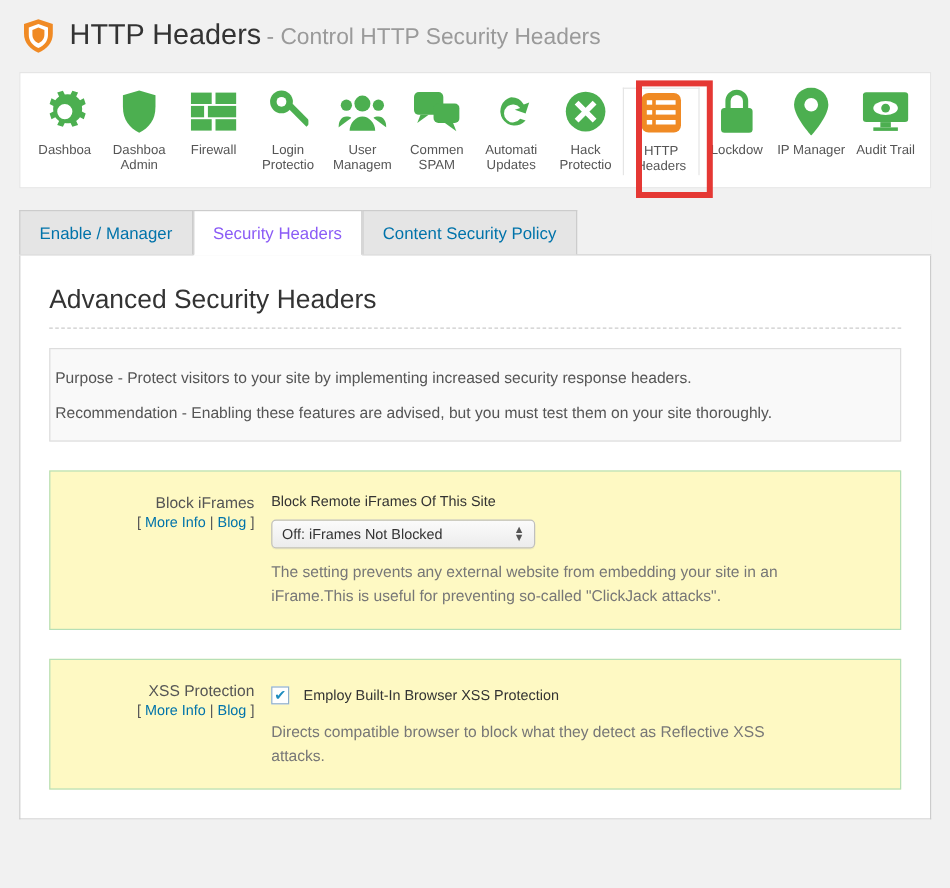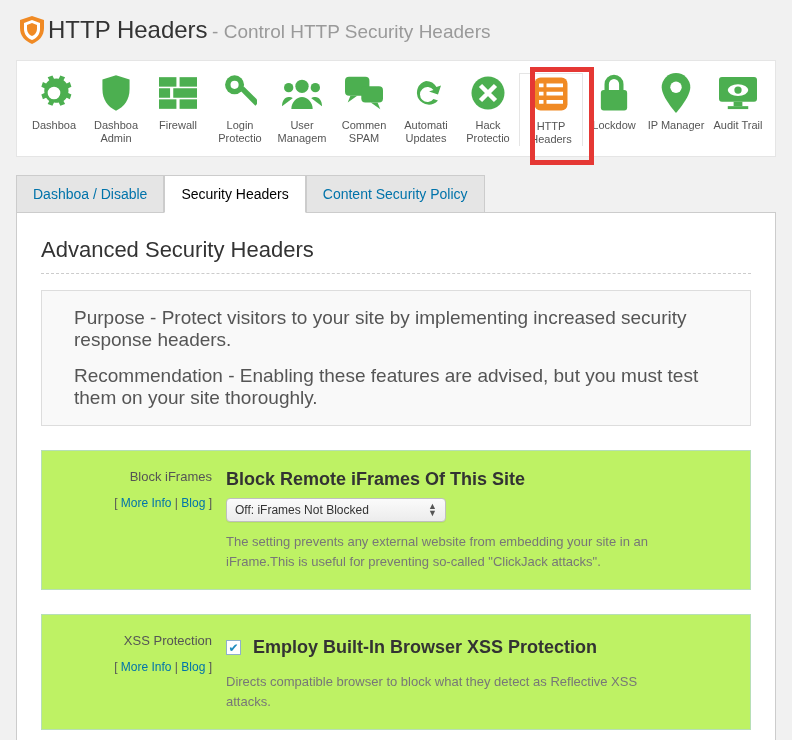--- a/index.html
+++ b/index.html
@@ -1,43 +1,43 @@
 <!DOCTYPE html>
 <html><head>
 <meta charset="utf-8">
 <style>
 *{box-sizing:border-box;margin:0;padding:0}
 body{font-family:-apple-system,BlinkMacSystemFont,"Segoe UI",Helvetica,Arial,sans-serif;background:#f1f1f1;color:#444;width:792px}
 .page{padding:14px 16px 0 16px}
-.page-head{display:flex;align-items:center;margin-bottom:14px}
+.page-head{display:flex;align-items:center;gap:10px;margin-bottom:14px}
 .logo{width:32px;height:32px}
 .title{font-size:24px;font-weight:400;color:#333}
 .subtitle{font-size:19px;color:#9a9a9a}
 .nav{background:#fff;border:1px solid #e5e5e5;padding:12px 6px 10px;display:flex;position:relative}
 .nav-item{flex:1;text-align:center;color:#3b8f3b;cursor:pointer}
 .nav-item .icon{height:40px;display:flex;align-items:center;justify-content:center;margin-bottom:6px}
 .nav-item svg{fill:#4caf50}
 .nav-item.active svg{fill:#f08a24}
 .nav-item.active{background:#fff;border:1px solid #e5e5e5;border-bottom:none;box-shadow:0 3px 0 #fff}
 .nav-label{font-size:11px;color:#555;line-height:1.2;padding:0 2px}
 .highlight{position:absolute;top:6px;width:64px;height:98px;border:5px solid #e53834}
 .tabs{margin-top:18px;display:flex;background:#f1f1f1;border-bottom:1px solid #ccc}
 .tab{padding:10px 16px;font-size:14px;color:#0073aa;background:#e5e5e5;border:1px solid #ccc;border-bottom:none;margin-right:0;cursor:pointer}
-.tab.active{background:#fff;color:#000000;border-bottom:1px solid #fff;margin-bottom:-1px}
+.tab.active{background:#fff;color:#8b5cf6;border-bottom:1px solid #fff;margin-bottom:-1px}
 .content{background:#fff;border:1px solid #ccc;border-top:none;padding:20px 24px 24px}
 .section-h{font-size:22px;color:#333;font-weight:400;margin:4px 0 10px}
 .dashed{border:none;border-top:1px dashed #ccc;margin-bottom:16px}
-.info{background:#f9f9f9;border:1px solid #ddd;padding:16px 32px;font-size:19px;color:#555}
+.info{background:#f9f9f9;border:1px solid #ddd;padding:16px 4px;font-size:13px;color:#555}
 .info p+p{margin-top:14px}
-.setting{border:1px solid #b6dfb6;background:#bef264;margin-top:24px;padding:18px 16px;display:flex}
+.setting{border:1px solid #b6dfb6;background:#fef9c3;margin-top:24px;padding:18px 16px;display:flex}
 .setting-l{width:168px;text-align:right;padding-right:14px;font-size:13px;color:#555}
-.setting-l .links{color:#555;font-size:12px;margin-top:12px}
+.setting-l .links{color:#555;font-size:12px;margin-top:2px}
 .setting-l a{color:#0073aa;text-decoration:none}
 .setting-r{flex:1;font-size:13px;color:#666}
-.fld-title{font-weight:700;color:#333;margin-bottom:8px;font-size:18px}
+.fld-title{font-weight:400;color:#333;margin-bottom:8px;font-size:12px}
 .select{display:inline-flex;justify-content:space-between;background:linear-gradient(#fbfbfb,#ececec);border:1px solid #bfbfbf;border-radius:4px;padding:4px 8px;font-size:12px;color:#333;min-width:220px;box-shadow:0 1px 0 rgba(0,0,0,.05)}
 .select .arr{font-size:9px;color:#555;line-height:7px}
 .desc{margin-top:10px;line-height:1.5;color:#777;max-width:440px}
 .chk-row{display:flex;align-items:center;gap:8px}
 .chk{width:15px;height:15px;border:1px solid #8fb0cc;background:#fff;display:flex;align-items:center;justify-content:center;font-size:12px;color:#1e8cbe}
 </style>
 </head>
 <body>
 
 <div class="page">
@@ -175,21 +175,21 @@
             <rect x="10" y="17" width="6" height="3"></rect>
             <rect x="6" y="20" width="14" height="2"></rect>
           </svg>
         </div>
         <div class="nav-label">Audit Trail</div>
       </div>
     <div class="highlight" style="left:513px"></div>
   </div>
 
   <div class="tabs">
-    <div class="tab">Dashboa / Disable</div>
+    <div class="tab">Enable / Manager</div>
     <div class="tab active">Security Headers</div>
     <div class="tab">Content Security Policy</div>
   </div>
 
   <div class="content">
     <h2 class="section-h">Advanced Security Headers</h2>
     <hr class="dashed">
     <div class="info">
       <p>Purpose - Protect visitors to your site by implementing increased security response headers.</p>
       <p>Recommendation - Enabling these features are advised, but you must test them on your site thoroughly.</p>

